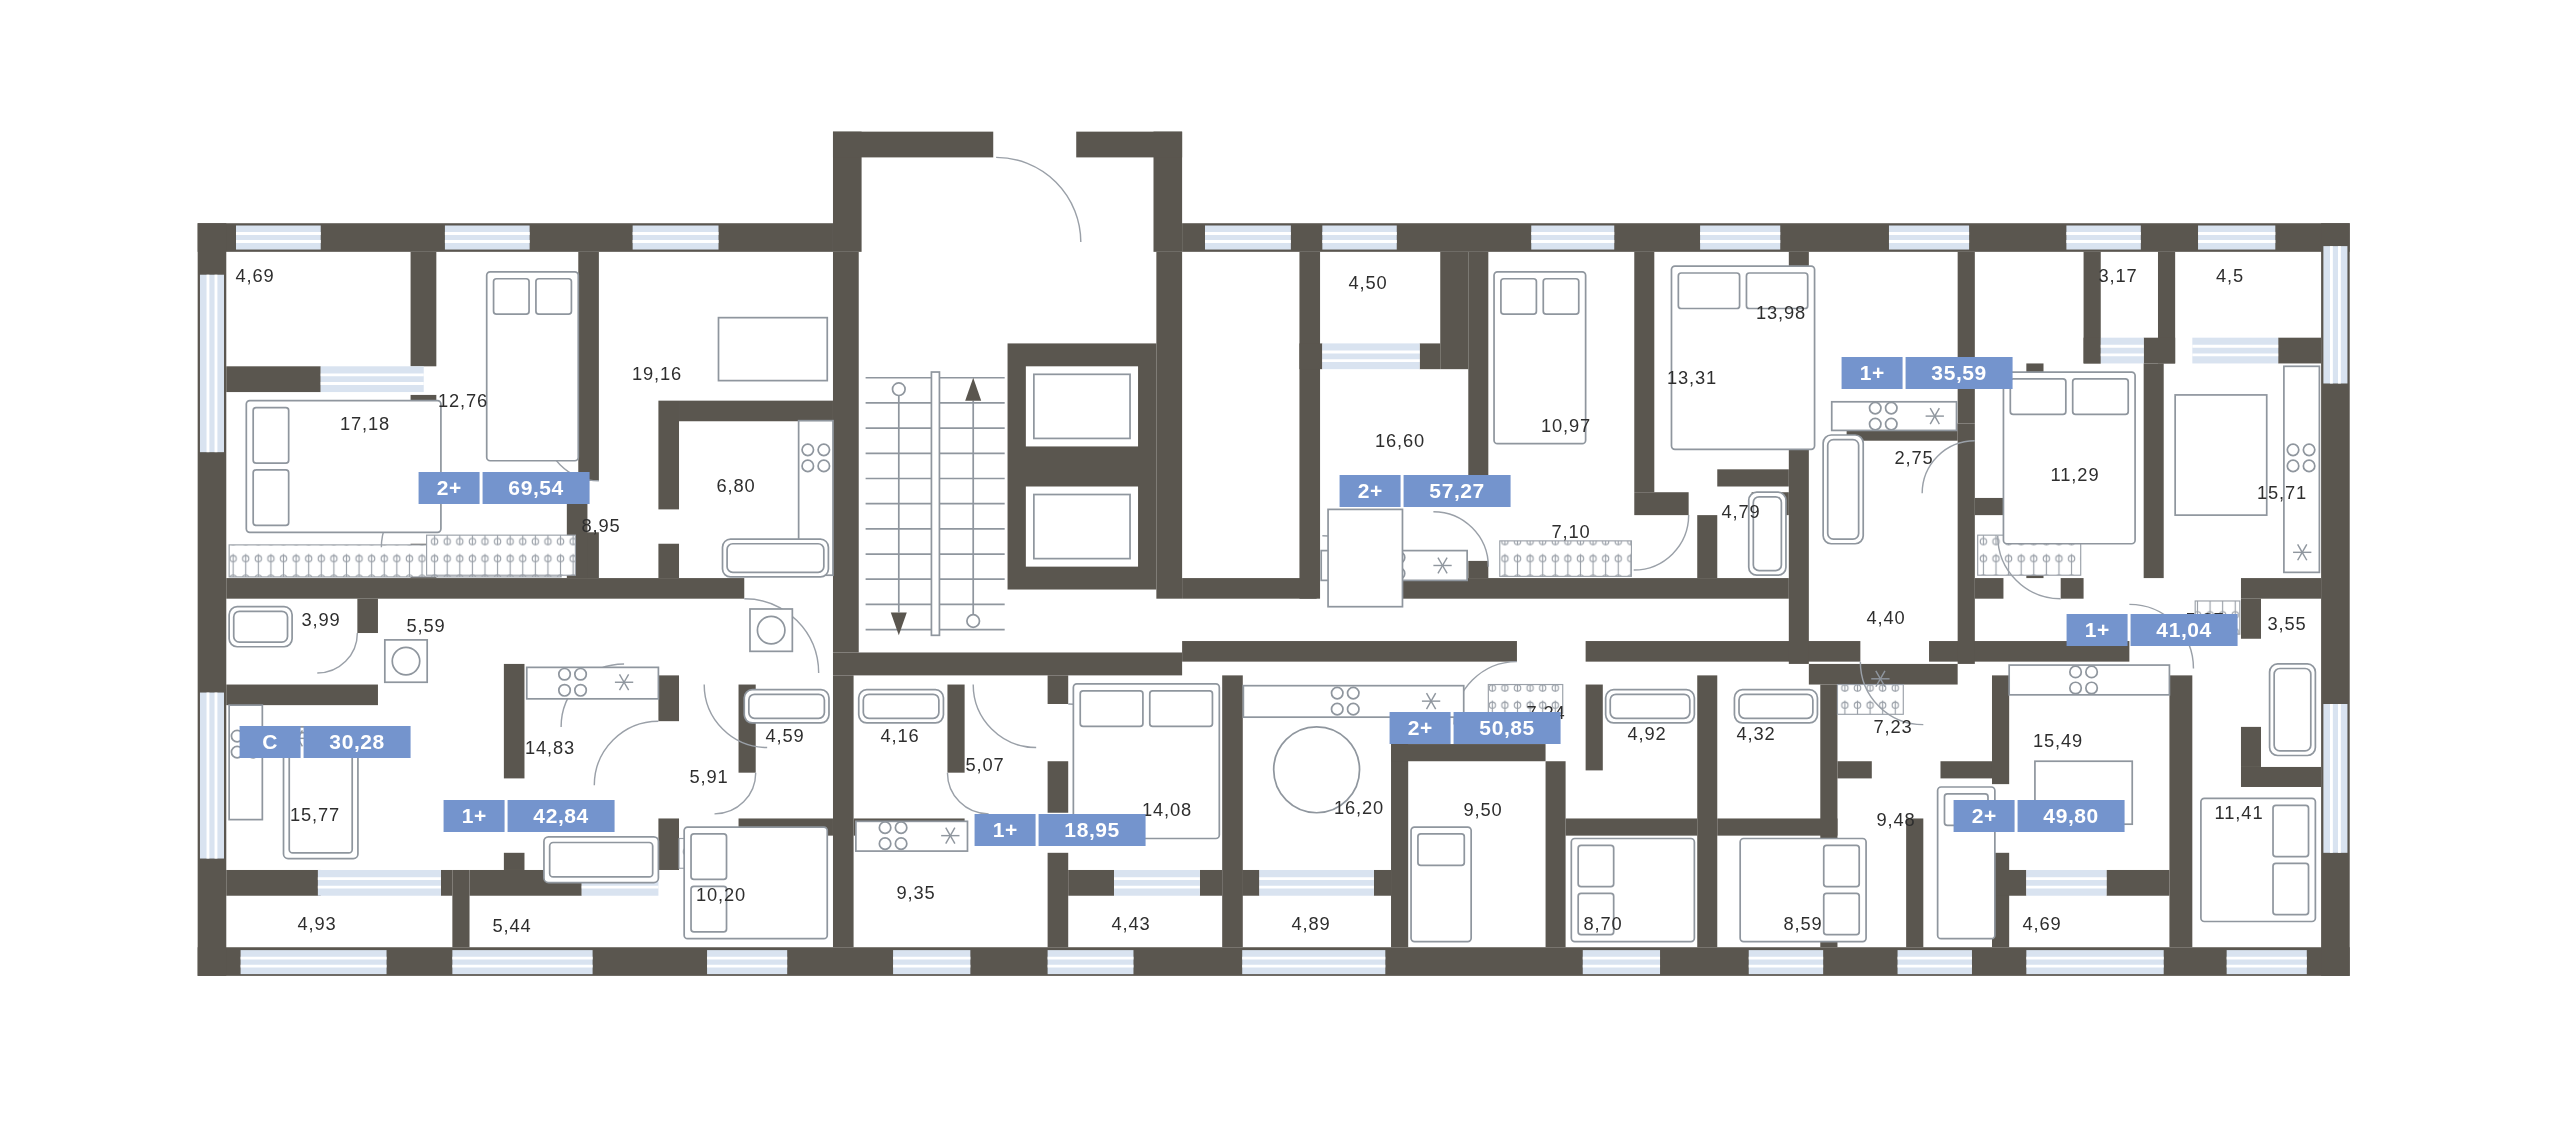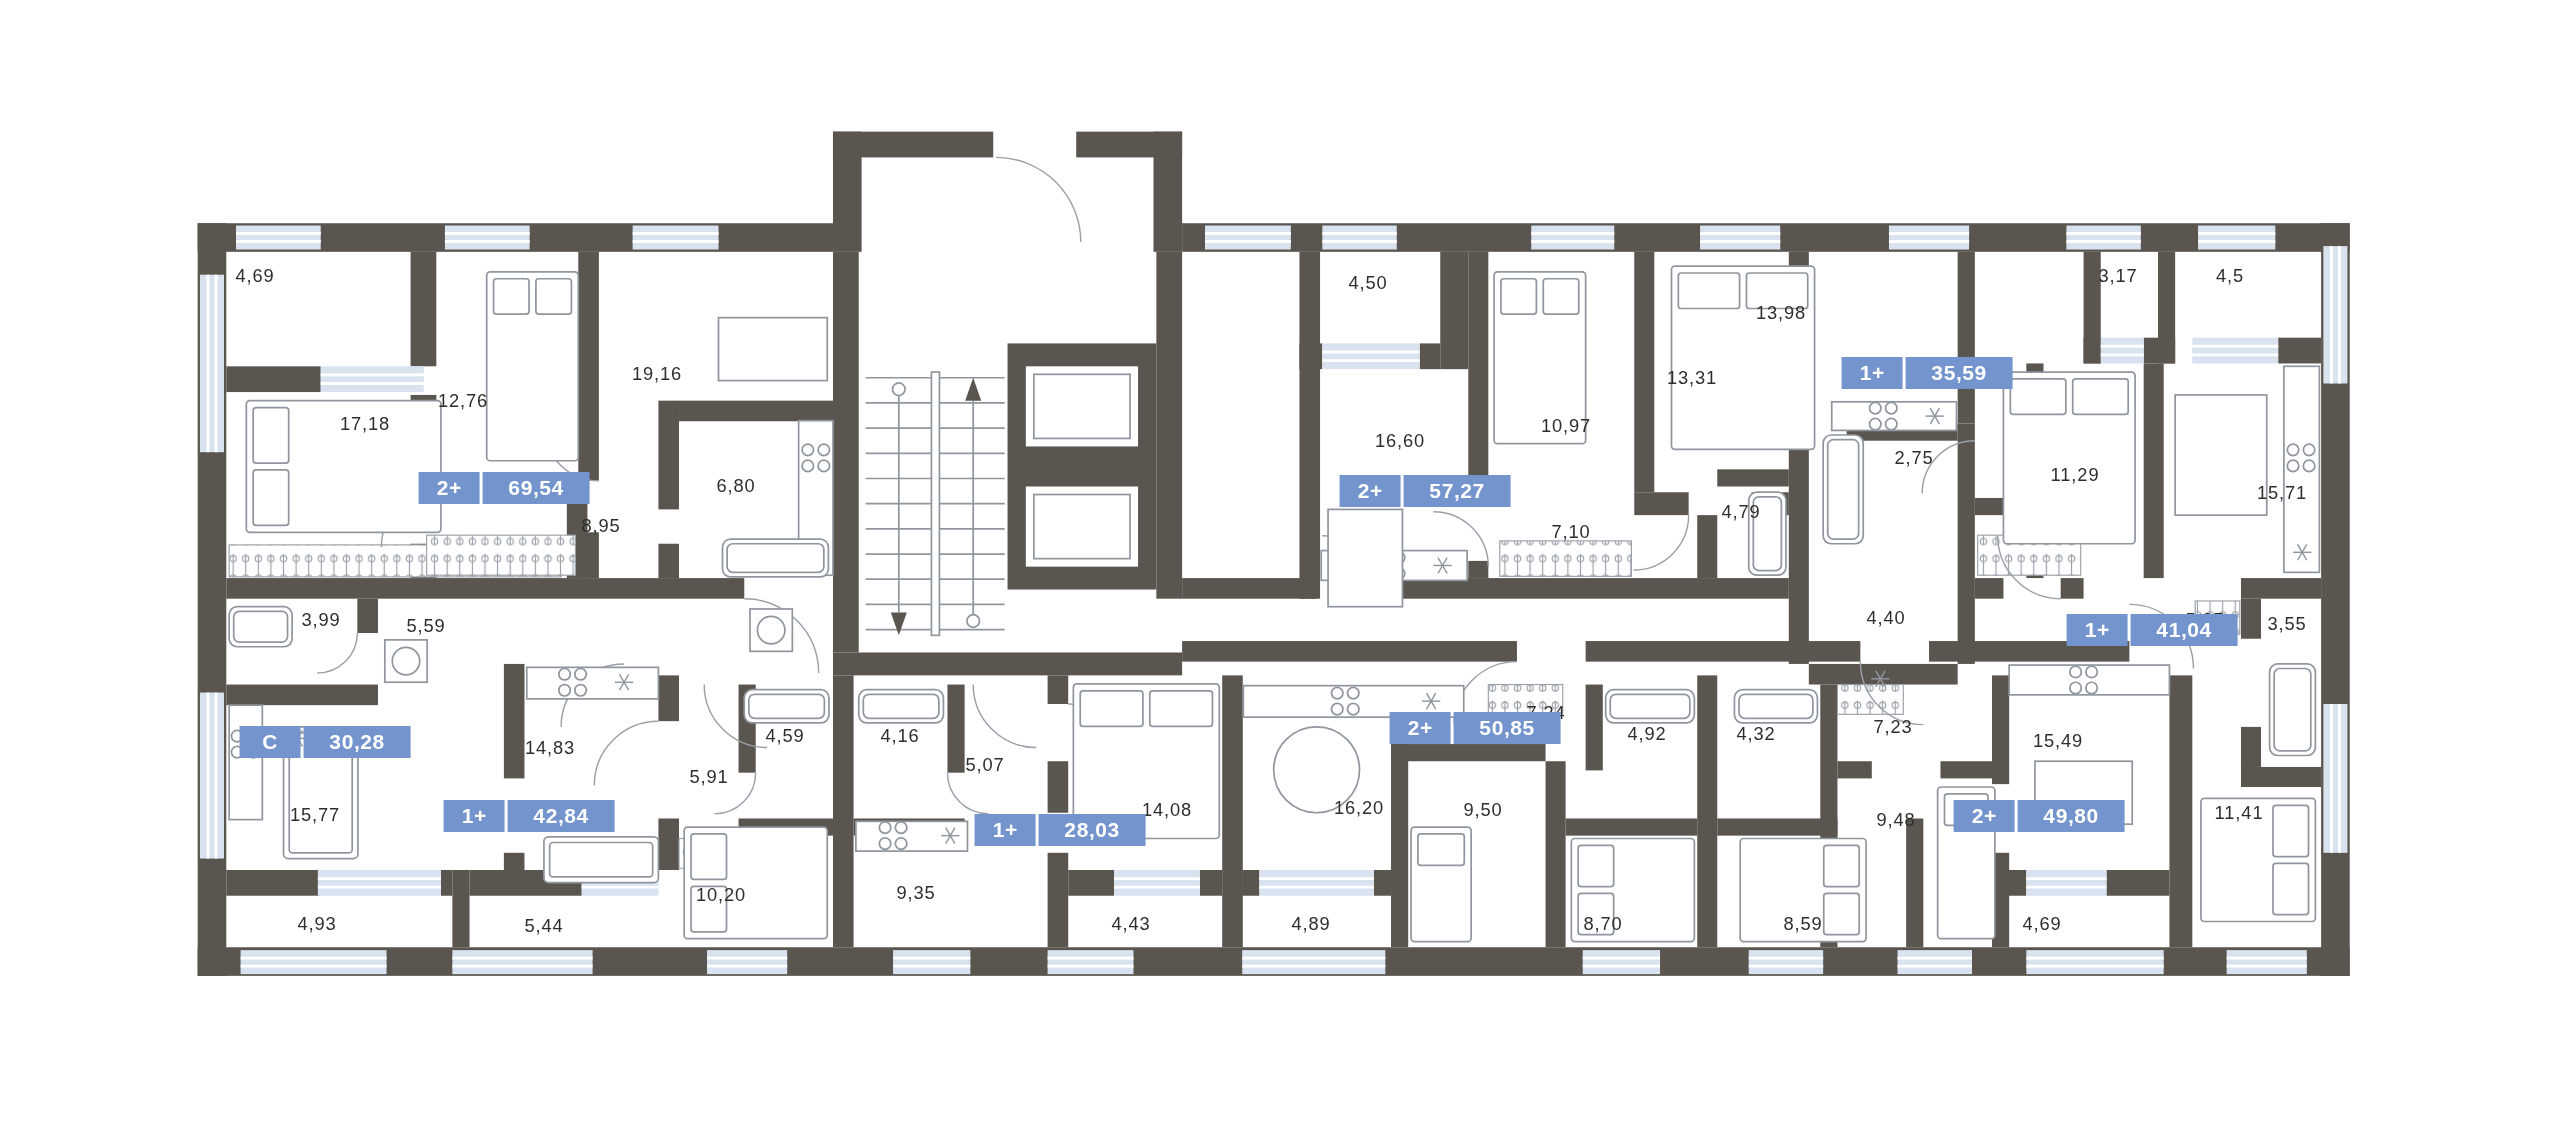--- a/index.html
+++ b/index.html
@@ -634,21 +634,21 @@
       <span class="room-label" style="left: 365px; top: 424px;">17,18</span>
       <span class="room-label" style="left: 463px; top: 401px;">12,76</span>
       <span class="room-label" style="left: 657px; top: 374px;">19,16</span>
       <span class="room-label" style="left: 601px; top: 526px;">8,95</span>
       <span class="room-label" style="left: 736px; top: 486px;">6,80</span>
       <span class="room-label" style="left: 321px; top: 620px;">3,99</span>
       <span class="room-label" style="left: 426px; top: 626px;">5,59</span>
       <span class="room-label" style="left: 315px; top: 815px;">15,77</span>
       <span class="room-label" style="left: 317px; top: 924px;">4,93</span>
       <span class="room-label" style="left: 550px; top: 748px;">14,83</span>
-      <span class="room-label" style="left: 544px; top: 926px;">5,44</span>
+      <span class="room-label" style="left: 512px; top: 926px;">5,44</span>
       <span class="room-label" style="left: 709px; top: 777px;">5,91</span>
       <span class="room-label" style="left: 785px; top: 736px;">4,59</span>
       <span class="room-label" style="left: 721px; top: 895px;">10,20</span>
       <span class="room-label" style="left: 900px; top: 736px;">4,16</span>
       <span class="room-label" style="left: 985px; top: 765px;">5,07</span>
       <span class="room-label" style="left: 916px; top: 893px;">9,35</span>
       <span class="room-label" style="left: 1167px; top: 810px;">14,08</span>
       <span class="room-label" style="left: 1131px; top: 924px;">4,43</span>
       <span class="room-label" style="left: 1324px; top: 808px; margin-left: 35px;">16,20</span>
       <span class="room-label" style="left: 1311px; top: 924px;">4,89</span>
@@ -687,21 +687,21 @@
       <div class="badge" style="left: 325px; top: 742px;">
         <span class="badge-type">C</span>
         <span class="badge-area">30,28</span>
       </div>
       <div class="badge" style="left: 529px; top: 816px;">
         <span class="badge-type">1+</span>
         <span class="badge-area">42,84</span>
       </div>
       <div class="badge" style="left: 1060px; top: 830px;">
         <span class="badge-type">1+</span>
-        <span class="badge-area">28,03</span>
+        <span class="badge-area">18,95</span>
       </div>
       <div class="badge" style="left: 1475px; top: 728px;">
         <span class="badge-type">2+</span>
         <span class="badge-area">50,85</span>
       </div>
       <div class="badge" style="left: 1425px; top: 491px;">
         <span class="badge-type">2+</span>
         <span class="badge-area">57,27</span>
       </div>
       <div class="badge" style="left: 1927px; top: 373px;">

